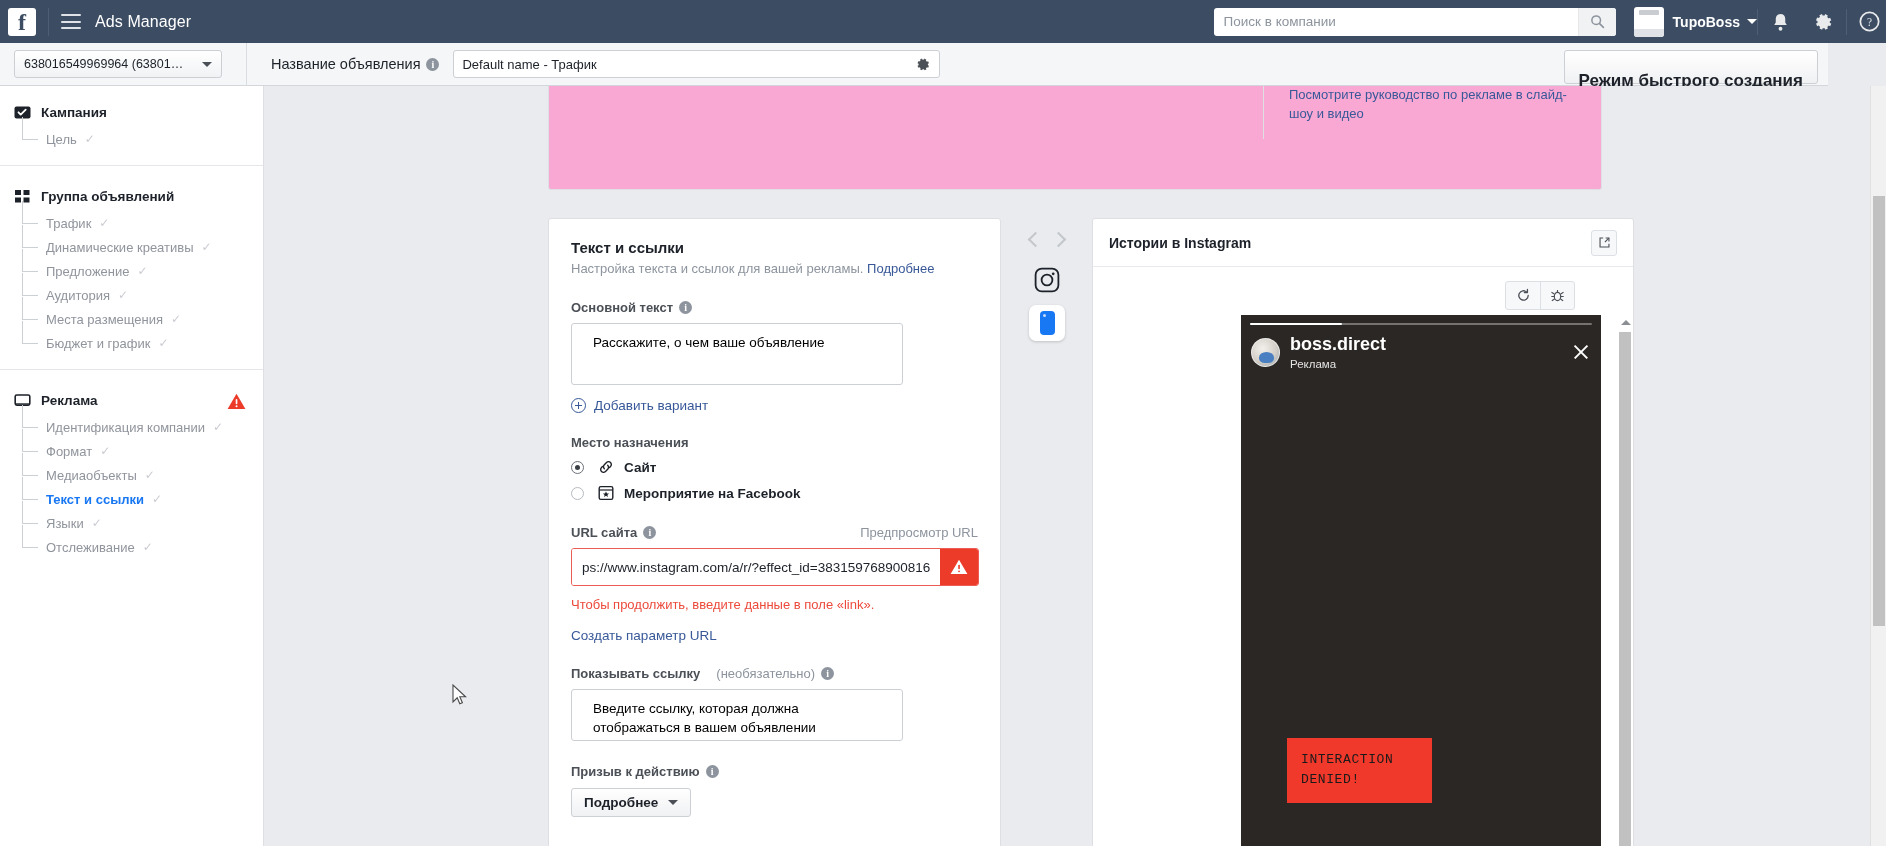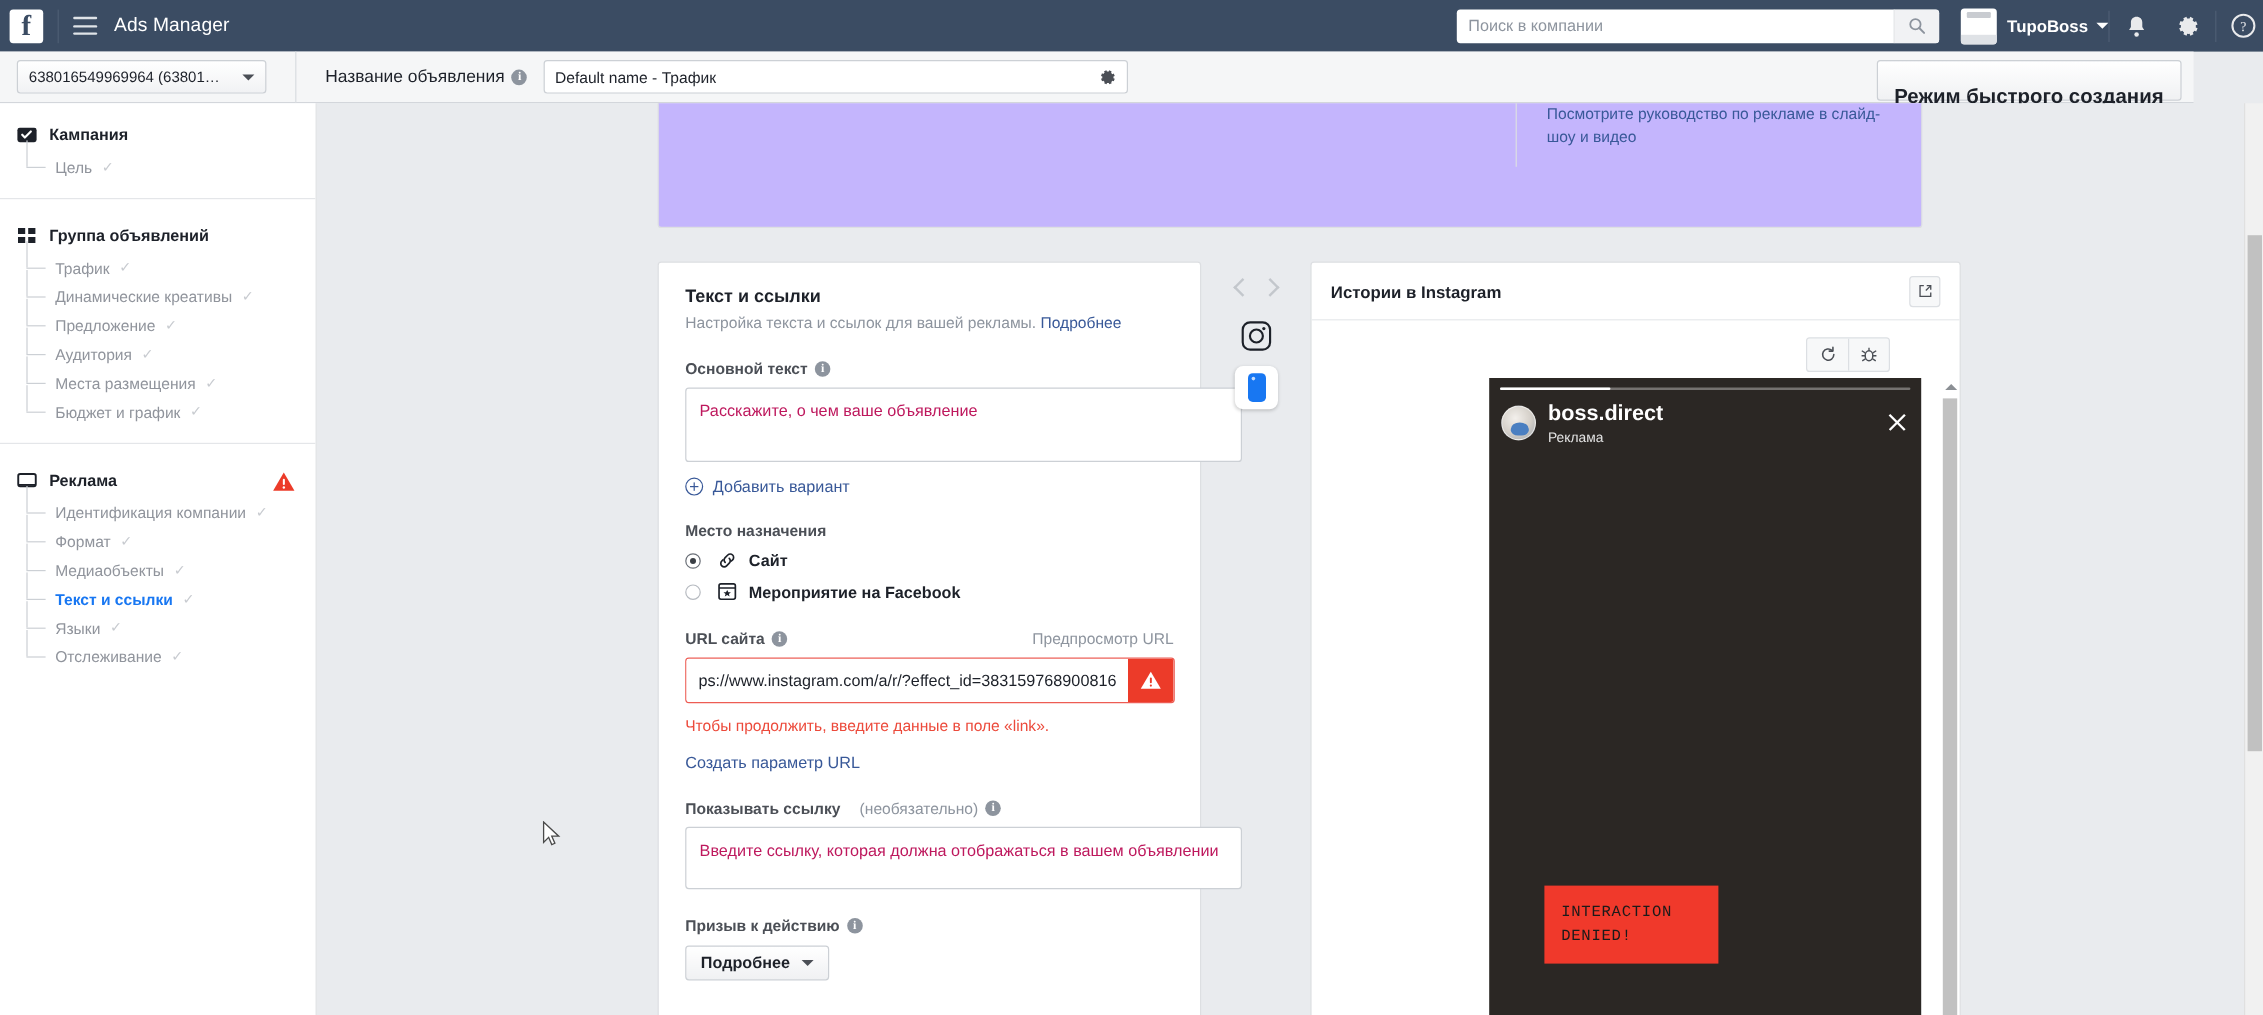--- a/index.html
+++ b/index.html
@@ -146,21 +146,21 @@
   .sub-item.active { color: #1877f2; font-weight: bold; }
   .sub-check { margin-left: 8px; color: #c8cbd0; font-size: 12px; }
 
   
   #canvas {
     position: absolute; left: 264px; top: 86px; width: 1622px; height: 760px;
     background: #e9ebee; overflow: hidden;
   }
   .media-card {
     position: absolute; left: 284px; top: -10px; width: 1054px; height: 114px;
-    background: #c4b5fd; border: 1px solid #dddfe2; border-radius: 3px;
+    background: #f9a8d4; border: 1px solid #dddfe2; border-radius: 3px;
   }
   .media-card-inner-div {
     position: absolute; left: 714px; top: 0; width: 1px; height: 62px; background: #dddfe2;
   }
   .media-hint {
     position: absolute; left: 740px; top: 8px; width: 290px;
     font-size: 13px; color: #385898; line-height: 19px; cursor: pointer;
   }
 
   
@@ -171,23 +171,23 @@
   }
   .tl-title { font-size: 15px; font-weight: bold; color: #1d2129; }
   .tl-sub { font-size: 13px; color: #8d949e; margin-top: 4px; line-height: 17px; }
   .tl-sub a { color: #385898; text-decoration: none; cursor: pointer; }
   .field-label {
     font-size: 13px; font-weight: bold; color: #4b4f56; margin-top: 23px;
     display: flex; align-items: center;
   }
   .field-label .opt { font-weight: normal; color: #8d949e; margin-left: 16px; }
   .ta-box {
-    margin-top: 8px; width: 464px; height: 62px;
+    margin-top: 8px; width: 332px; height: 62px;
     border: 1px solid #ccd0d5; border-radius: 3px; background: #ffffff;
-    padding: 9px 11px; font-size: 13.5px; color: #be185d; line-height: 19px;
+    padding: 9px 21px; font-size: 13.5px; color: #000000; line-height: 19px;
   }
   .ta-box.two-line { height: 52px; }
   .add-variant {
     margin-top: 13px; display: flex; align-items: center;
     color: #385898; font-size: 13.5px; cursor: pointer;
   }
   .plus-circle {
     width: 15px; height: 15px; border-radius: 50%; border: 1.4px solid #385898;
     position: relative; margin-right: 8px; flex: 0 0 15px;
   }

